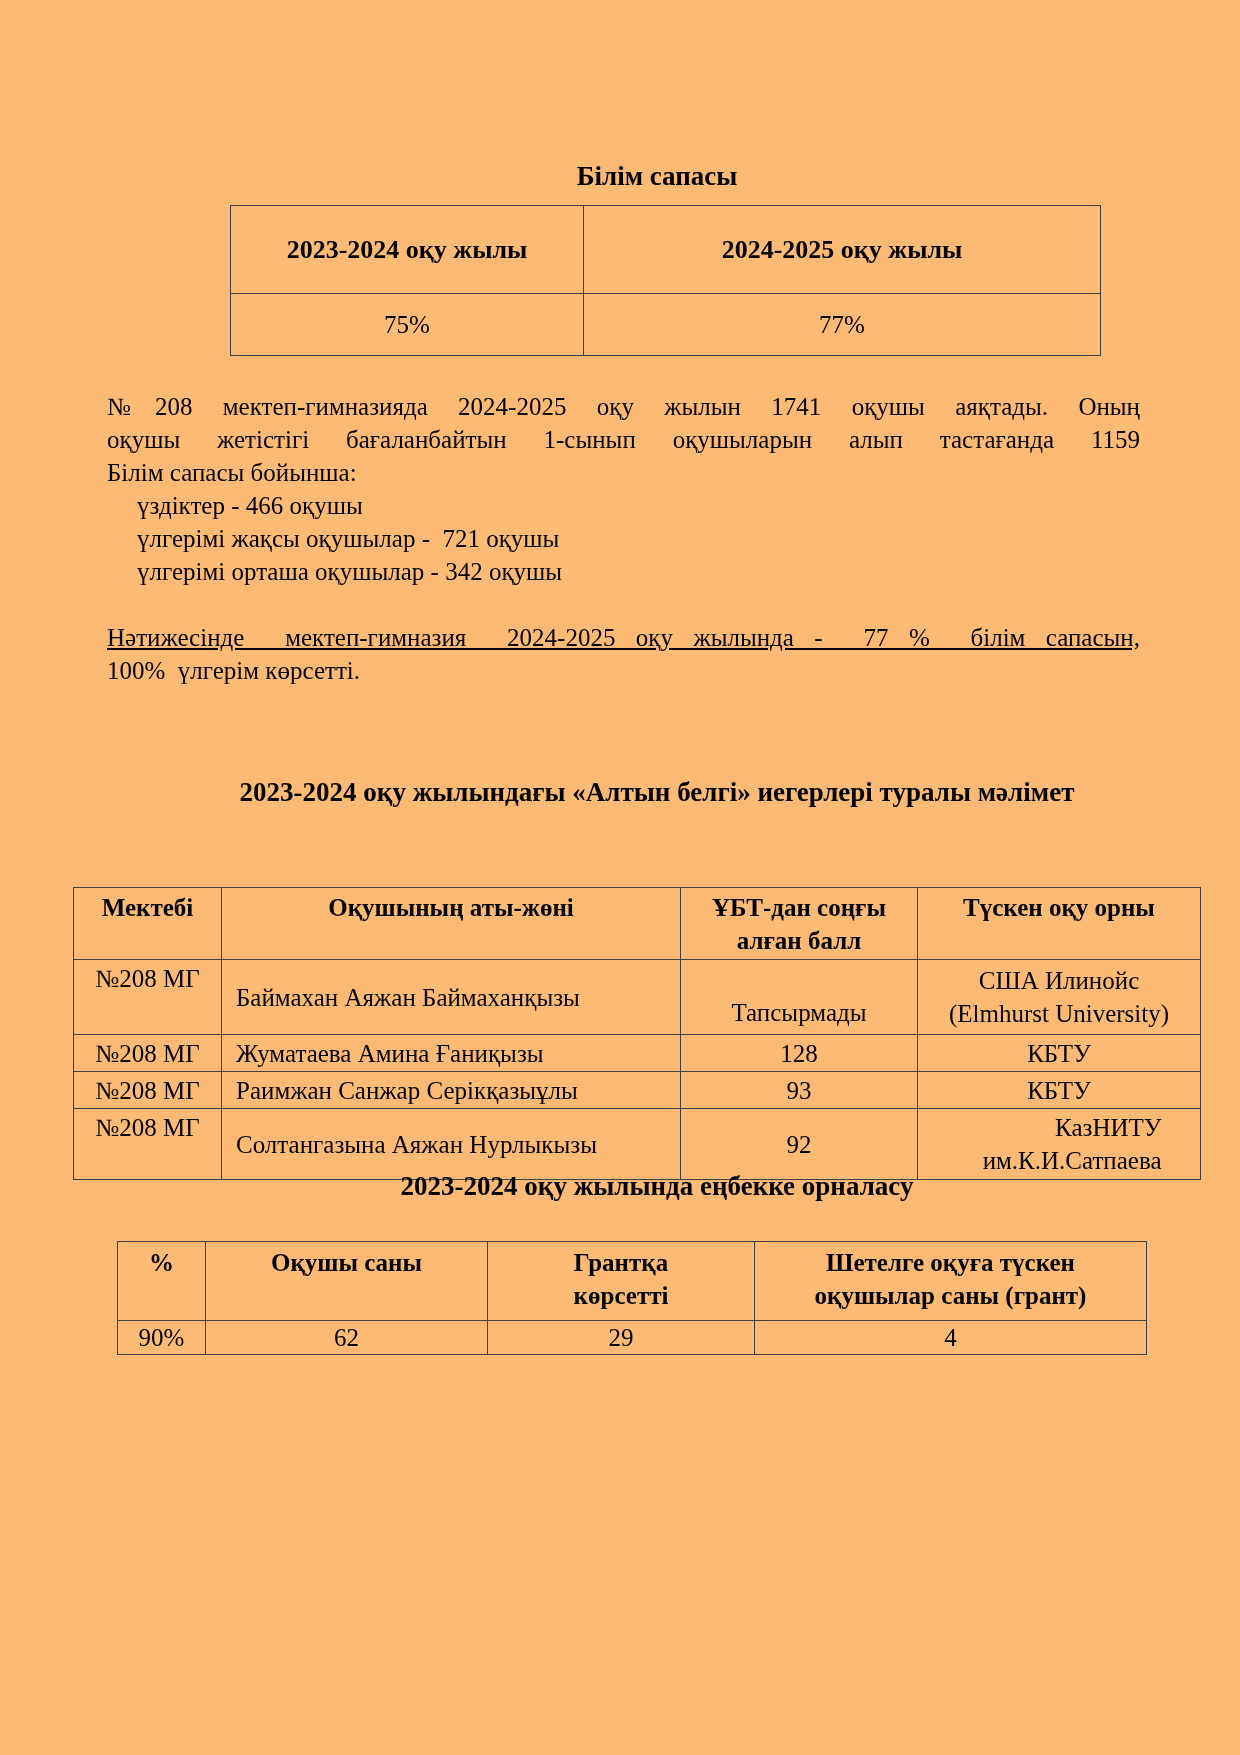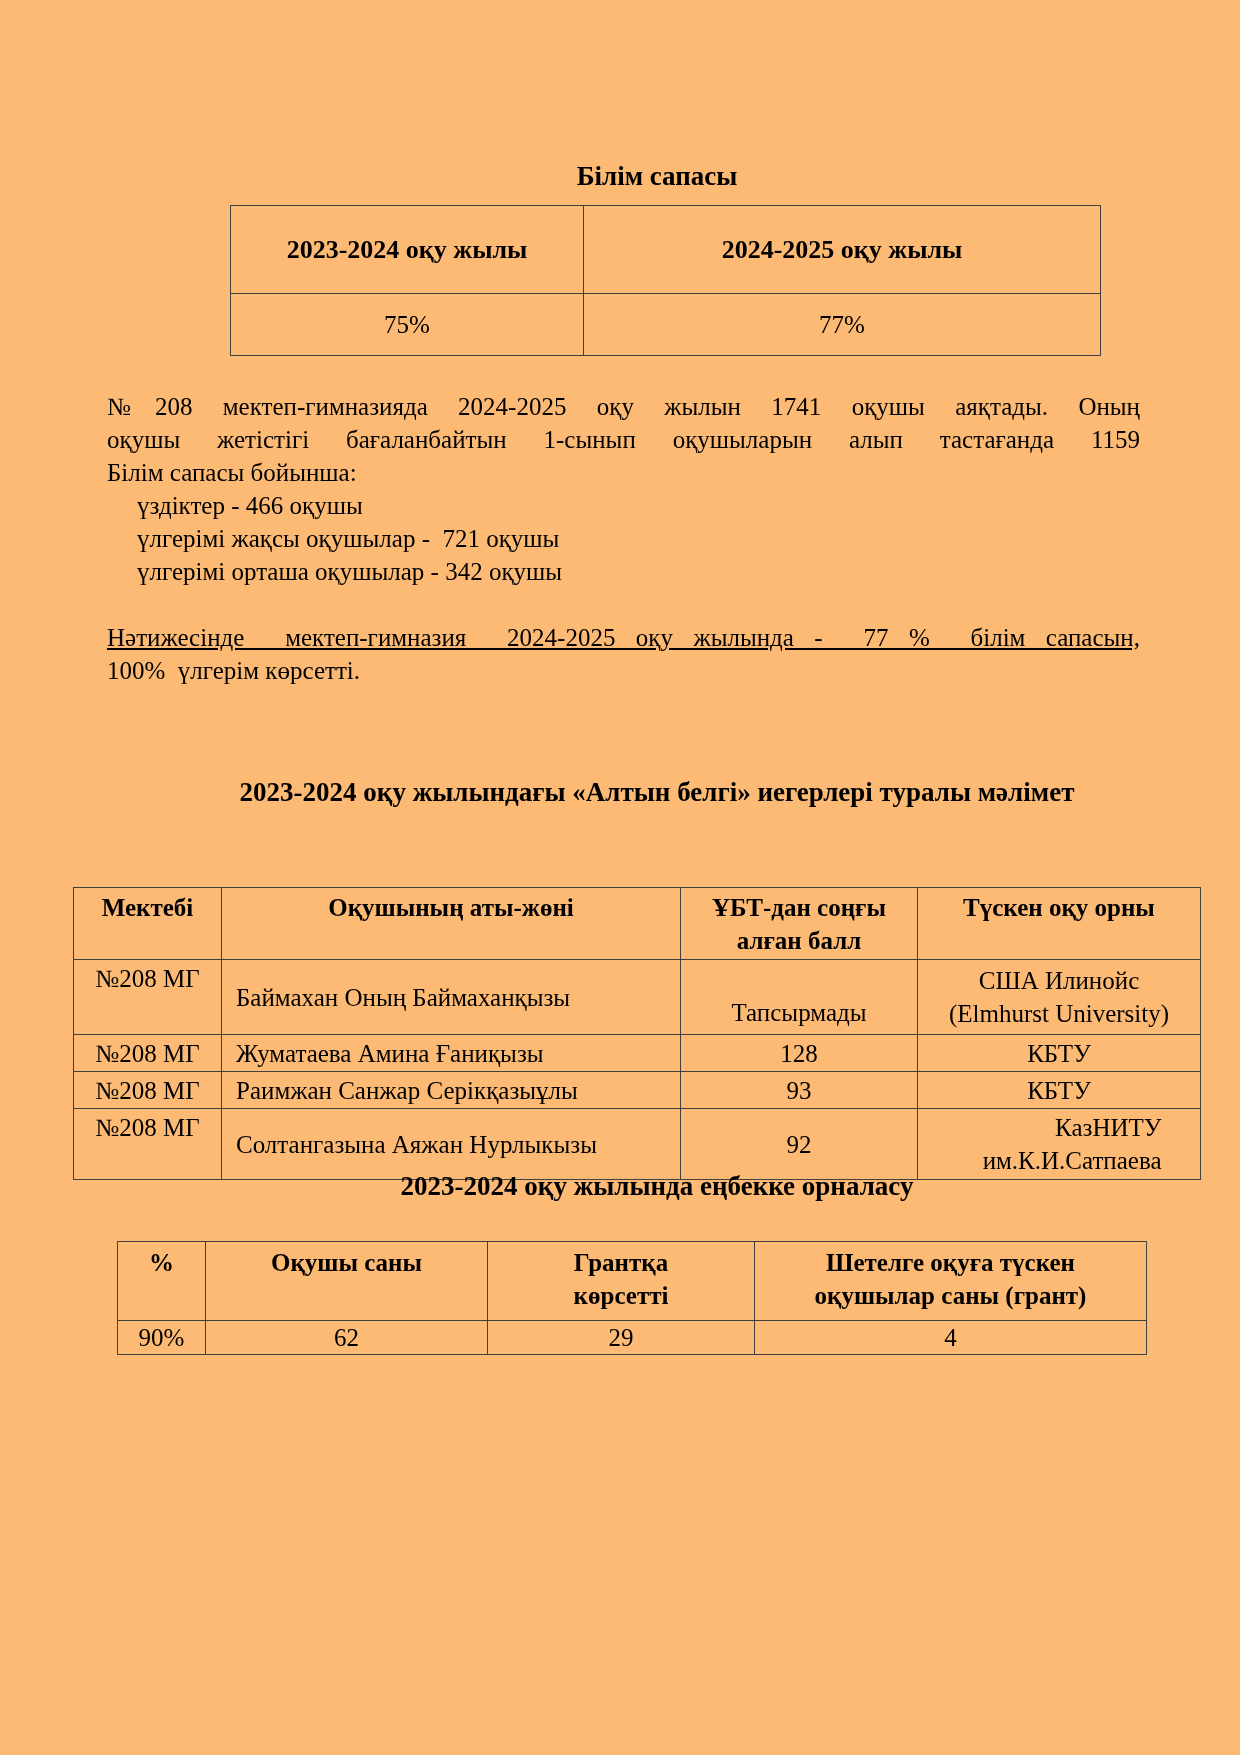--- a/index.html
+++ b/index.html
@@ -155,21 +155,21 @@
     </colgroup>
     <tbody>
         <tr class="hdr">
       <td>Мектебі</td>
       <td>Оқушының аты-жөні</td>
       <td><span class="iw iw200">ҰБТ-дан соңғы алған балл</span></td>
       <td>Түскен оқу орны</td>
     </tr>
     <tr class="r1">
       <td class="c1">№208 МГ</td>
-      <td class="c2">Баймахан Оның Баймаханқызы</td>
+      <td class="c2">Баймахан Аяжан Баймаханқызы</td>
       <td class="c3">Тапсырмады</td>
       <td class="c4"><span class="iw iw235">США Илинойс (Elmhurst University)</span></td>
     </tr>
     <tr class="r2">
       <td class="c1">№208 МГ</td>
       <td class="c2">Жуматаева Амина Ғаниқызы</td>
       <td class="c3">128</td>
       <td class="c4">КБТУ</td>
     </tr>
     <tr class="r3">

